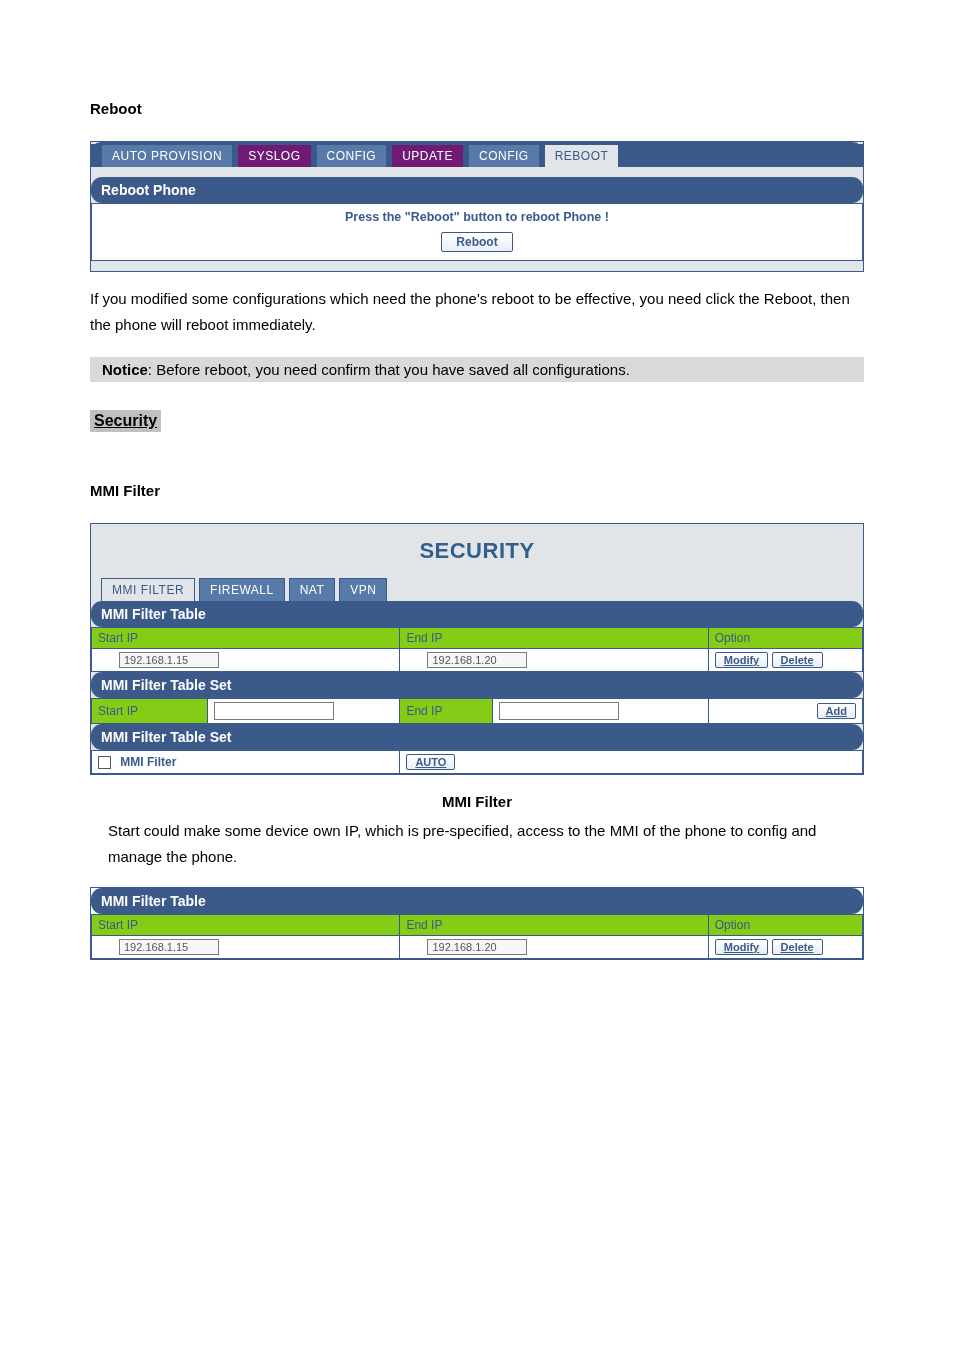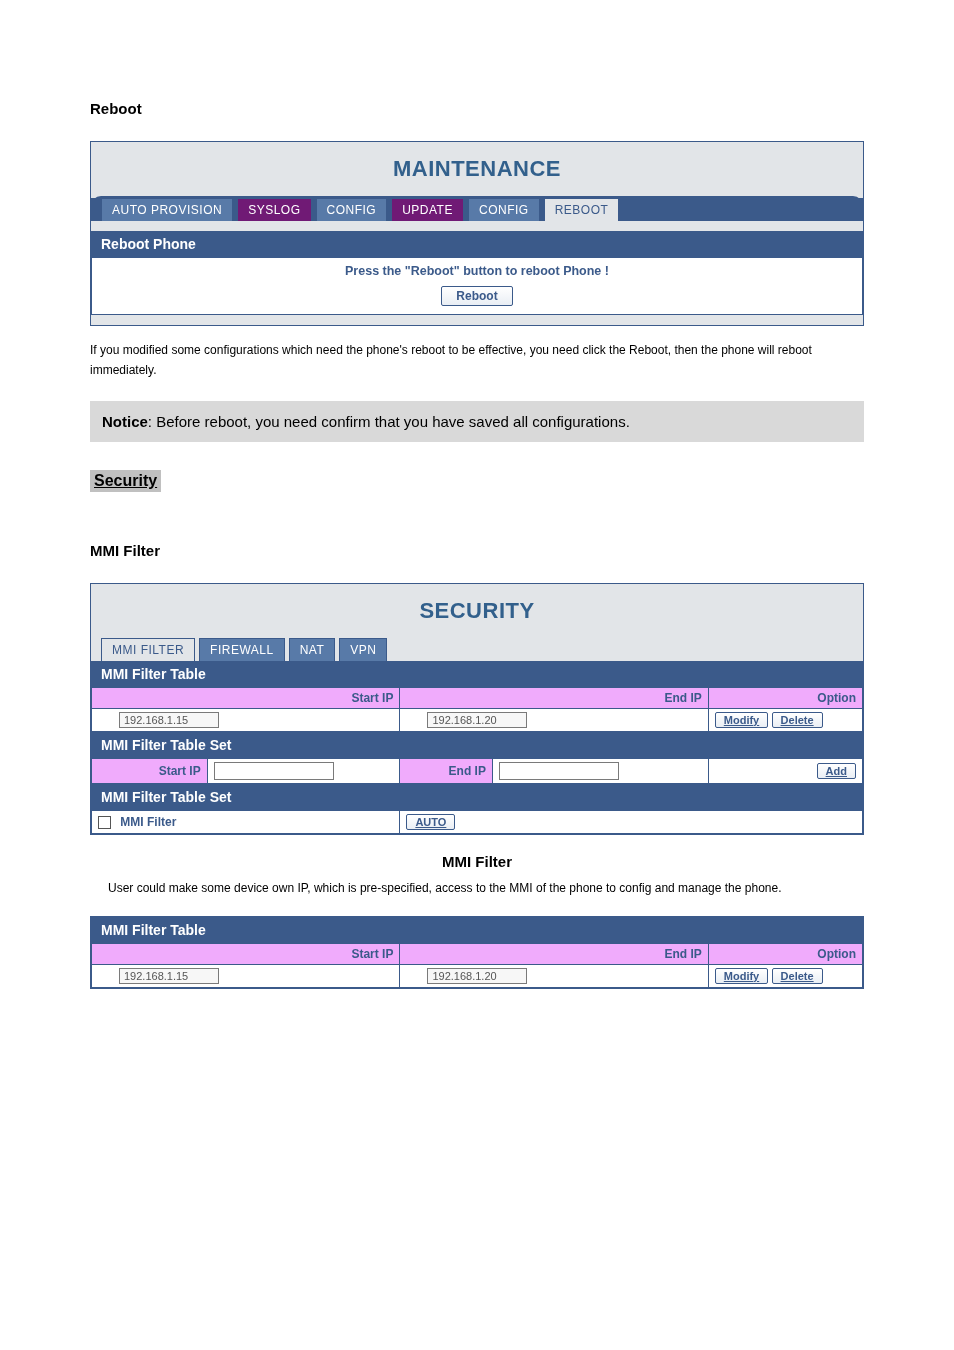--- a/index.html
+++ b/index.html
@@ -60,20 +60,21 @@
     background: #701a75;
   }
   .tabrow .filler { flex:1; background:#3b5a8a; }
   .subbar {
     background:#3b5a8a;
     color:#fff;
     font-weight:bold;
     font-size:14px;
     padding:5px 10px;
     font-family: Verdana, Arial, sans-serif;
+    border-radius: 11px;
   }
   .whitebox {
     background:#fff;
     border:1px solid #3b5a8a;
     margin:0;
   }
   .instruction {
     color:#3b5a8a;
     font-weight:bold;
     font-size:12.5px;
@@ -88,27 +89,27 @@
     color:#3b5a8a;
     font-weight:bold;
     font-size:12px;
     padding:2px 14px;
     border-radius:2px;
     cursor:pointer;
     font-family: Verdana, Arial, sans-serif;
   }
   .btn.small { padding:1px 8px; font-size:11px;text-decoration:underline; }
   .para {
-    font-size:12px;
+    font-size:15px;
     line-height:1.7;
     margin-bottom:18px;
   }
   .notice {
     background:#d9d9d9;
-    padding:12px 12px;
+    padding:4px 12px;
     font-size:15px;
     margin:20px 0 28px 0;
   }
   .notice b { font-weight:bold; }
   .h2 {
     background:#c0c0c0;
     display:inline-block;
     font-weight:bold;
     font-size:16px;
     text-decoration:underline;
@@ -122,23 +123,22 @@
     font-size:12px;
   }
   table.grid th, table.grid td {
     border:1px solid #3b5a8a;
     text-align:left;
     padding:3px 6px;
     color:#3b5a8a;
     font-family: Verdana, Arial, sans-serif;
   }
   table.grid th {
-    font-weight:bold;
-    background:#f0abfc;
-    text-align:right;
+    font-weight:normal;
+    background:#84cc16;
   }
   .ipcell { display:flex;padding-left:21px; }
   .ipcell .val {
     border:1px solid #7a7a7a;
     min-width:100px;
     padding:1px 4px;
     color:#555;
     background:#f7f7f7;
     font-size:11px;
   }
@@ -171,21 +171,20 @@
 </head>
 <body>
 
 
 
 
 <div class="section-heading">Reboot</div>
 
 
 <div class="panel">
-  <div class="panel-title">MAINTENANCE</div>
   <div class="tabrow">
     <div class="spacer-left"></div>
     <div class="tab">AUTO PROVISION</div>
     <div class="tab alt">SYSLOG</div>
     <div class="tab">CONFIG</div>
     <div class="tab alt">UPDATE</div>
     <div class="tab">CONFIG</div>
     <div class="tab active">REBOOT</div>
     <div class="filler"></div>
   </div>
@@ -281,21 +280,21 @@
       <td style="width:60%">
         <span class="btn small">AUTO</span>
       </td>
     </tr>
   </tbody>
     </table>
   <div class="thinspace"></div>
 </div>
 
 <div class="center-sub">MMI Filter</div>
-<div class="para para-indent">User could make some device own IP, which is pre-specified, access to the MMI of the phone to config and manage the phone.</div>
+<div class="para para-indent">Start could make some device own IP, which is pre-specified, access to the MMI of the phone to config and manage the phone.</div>
 
 
 <div style="border:1px solid #3b5a8a;">
   <div class="subbar">MMI Filter Table</div>
   <table class="grid">
     <tbody>
         <tr>
       <th style="width:40%">Start IP</th>
       <th style="width:40%">End IP</th>
       <th style="width:20%">Option</th>

